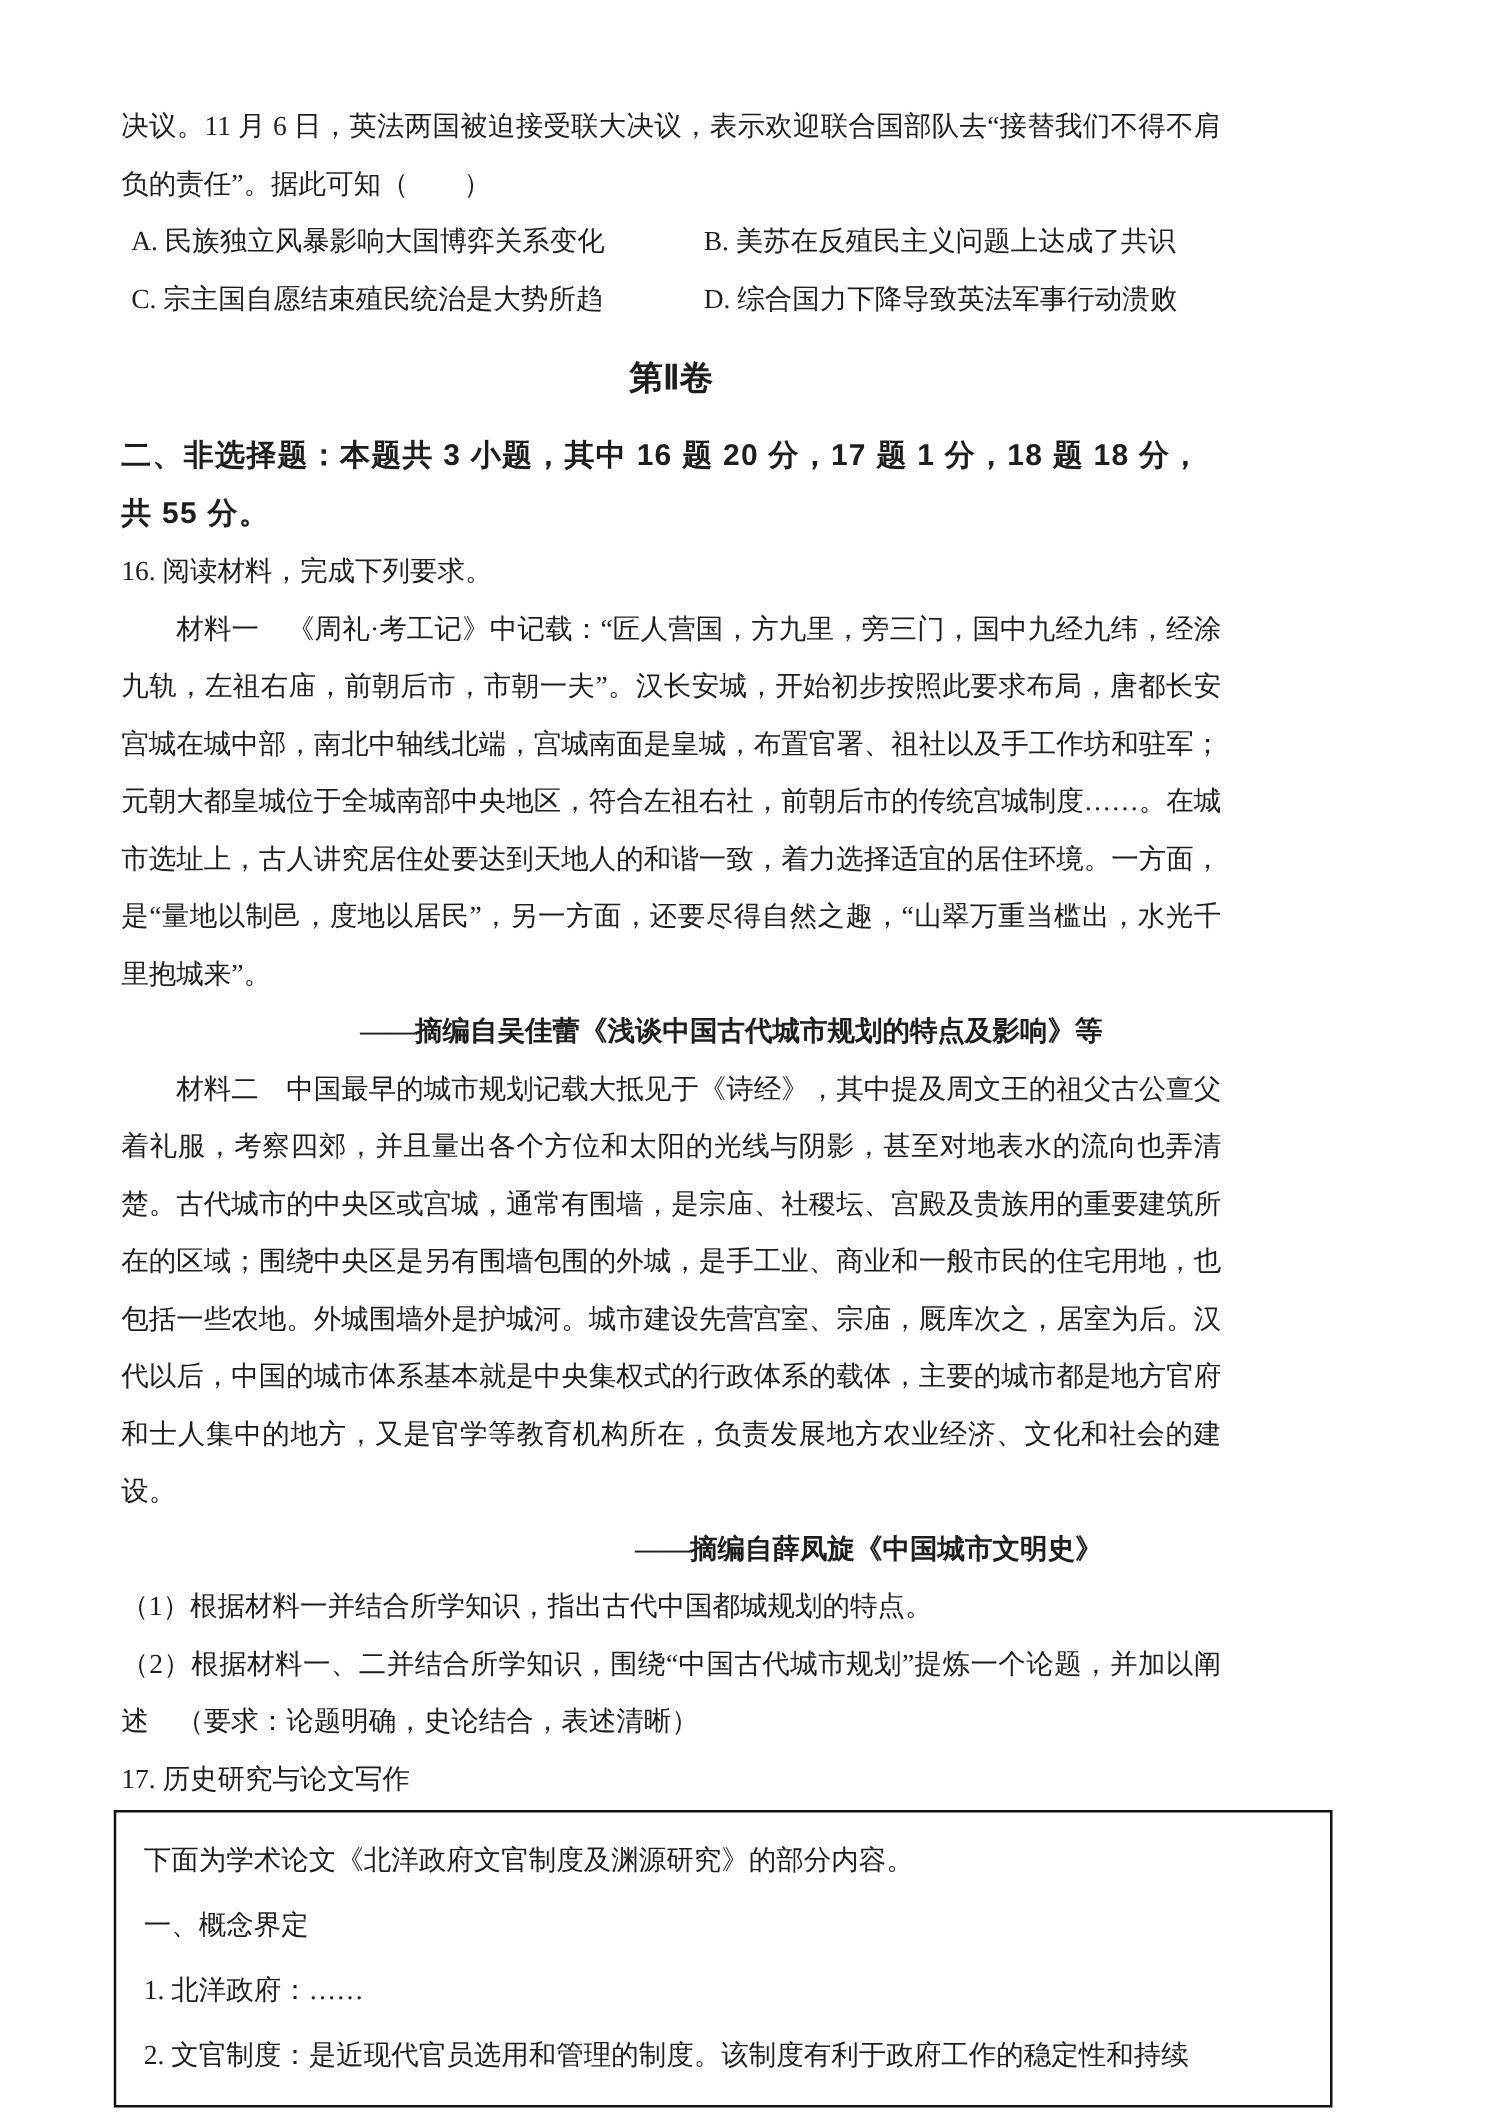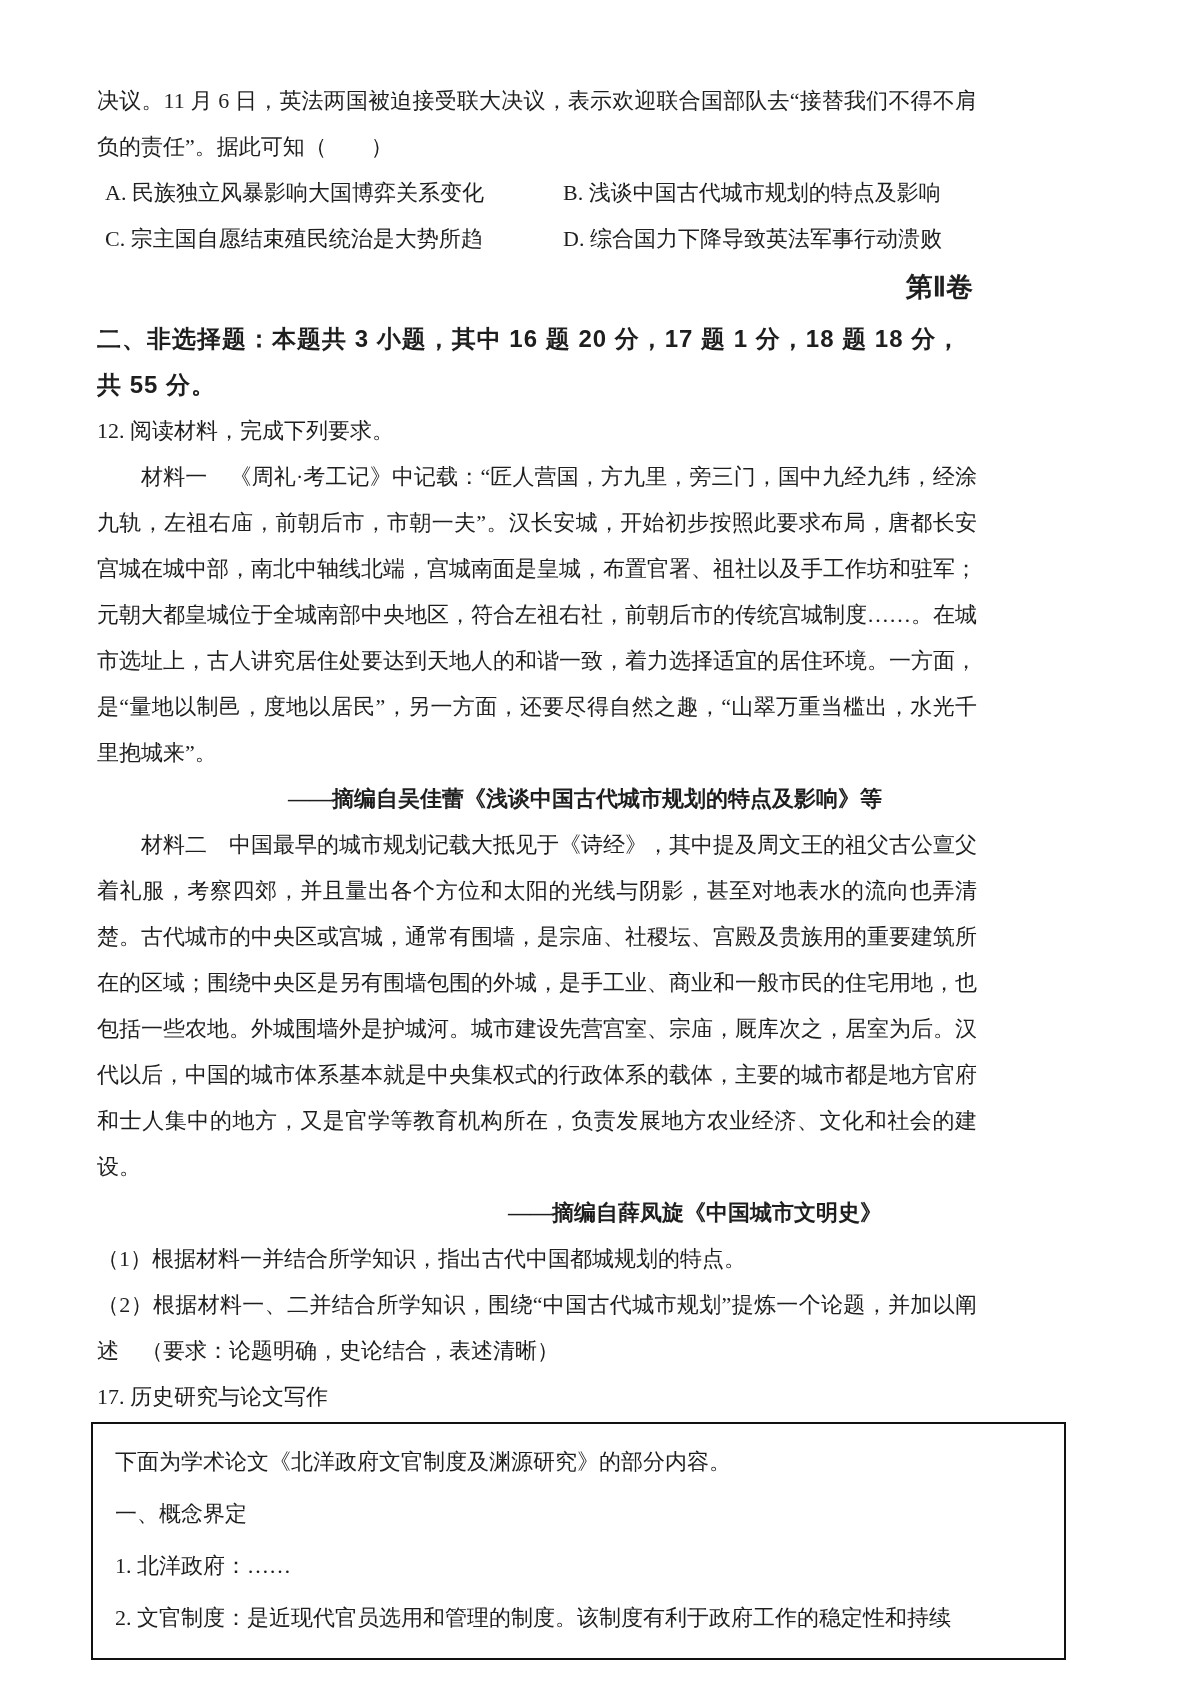--- a/index.html
+++ b/index.html
@@ -30,24 +30,24 @@
   .options {
     display: grid;
     grid-template-columns: 458px 1fr;
     font-size: 22px;
     line-height: 46px;
     padding-left: 8px;
   }
   .part-title {
     font-size: 27px;
     font-weight: bold;
-    text-align: right;
+    text-align: center;
     line-height: 46px;
-    margin: 4px;
-    font-family: Liberation Mono, monospace;
+    margin: 17px;
+    font-family: Liberation Serif, serif;
   }
   .section-heading {
     font-size: 24px;
     font-weight: bold;
     line-height: 46px;
     margin: 0;
     letter-spacing: 1px;
     font-family: "Liberation Sans", "DejaVu Sans", sans-serif;
   }
   .source {
@@ -80,37 +80,37 @@
 
   <p class="para">决议。11 月 6 日，英法两国被迫接受联大决议，表示欢迎联合国部队去“接替我们不得不肩负的责任”。据此可知（　　）</p>
 
   <div class="options">
     <div class="opt">
       <span>A.</span>
       <span>民族独立风暴影响大国博弈关系变化</span>
     </div>
     <div class="opt">
       <span>B.</span>
-      <span>浅谈中国古代城市规划的特点及影响</span>
+      <span>美苏在反殖民主义问题上达成了共识</span>
     </div>
     <div class="opt">
       <span>C.</span>
       <span>宗主国自愿结束殖民统治是大势所趋</span>
     </div>
     <div class="opt">
       <span>D.</span>
       <span>综合国力下降导致英法军事行动溃败</span>
     </div>
   </div>
 
   <p class="part-title">第Ⅱ卷</p>
 
   <p class="section-heading">二、非选择题：本题共 3 小题，其中 16 题 20 分，17 题 1 分，18 题 18 分，共 55 分。</p>
 
-  <p class="para">12. 阅读材料，完成下列要求。</p>
+  <p class="para">16. 阅读材料，完成下列要求。</p>
 
   <p class="para indent2">材料一　《周礼·考工记》中记载：“匠人营国，方九里，旁三门，国中九经九纬，经涂九轨，左祖右庙，前朝后市，市朝一夫”。汉长安城，开始初步按照此要求布局，唐都长安宫城在城中部，南北中轴线北端，宫城南面是皇城，布置官署、祖社以及手工作坊和驻军；元朝大都皇城位于全城南部中央地区，符合左祖右社，前朝后市的传统宫城制度……。在城市选址上，古人讲究居住处要达到天地人的和谐一致，着力选择适宜的居住环境。一方面，是“量地以制邑，度地以居民”，另一方面，还要尽得自然之趣，“山翠万重当槛出，水光千里抱城来”。</p>
 
   <p class="source">——摘编自吴佳蕾《浅谈中国古代城市规划的特点及影响》等</p>
 
   <p class="para indent2">材料二　中国最早的城市规划记载大抵见于《诗经》，其中提及周文王的祖父古公亶父着礼服，考察四郊，并且量出各个方位和太阳的光线与阴影，甚至对地表水的流向也弄清楚。古代城市的中央区或宫城，通常有围墙，是宗庙、社稷坛、宫殿及贵族用的重要建筑所在的区域；围绕中央区是另有围墙包围的外城，是手工业、商业和一般市民的住宅用地，也包括一些农地。外城围墙外是护城河。城市建设先营宫室、宗庙，厩库次之，居室为后。汉代以后，中国的城市体系基本就是中央集权式的行政体系的载体，主要的城市都是地方官府和士人集中的地方，又是官学等教育机构所在，负责发展地方农业经济、文化和社会的建设。</p>
 
   <p class="source">——摘编自薛凤旋《中国城市文明史》</p>
 
   <p class="para">（1）根据材料一并结合所学知识，指出古代中国都城规划的特点。</p>

